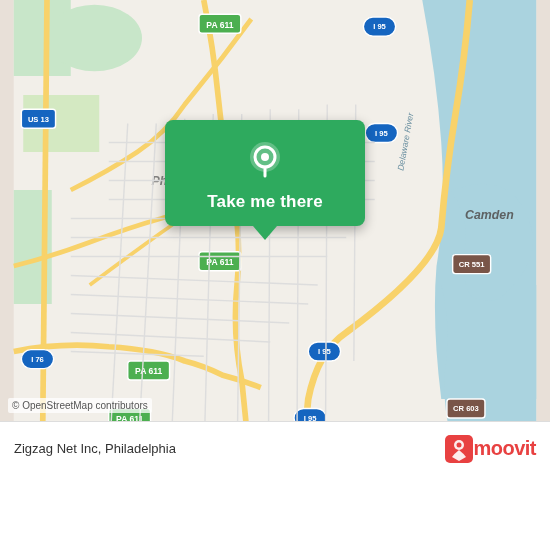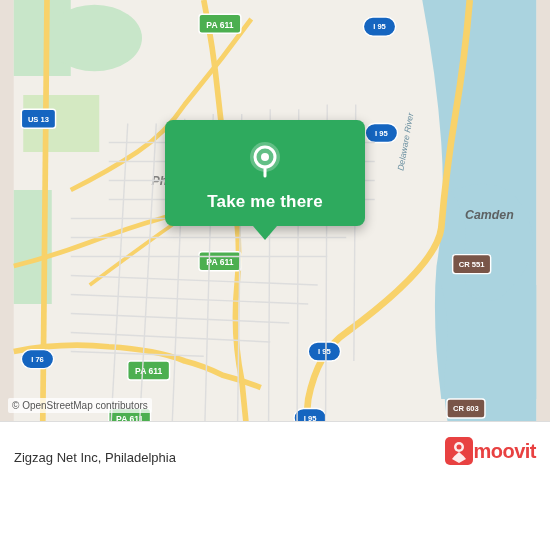--- a/index.html
+++ b/index.html
@@ -73,21 +73,21 @@
 
     
     #bottom-bar {
       position: absolute;
       bottom: 0;
       left: 0;
       width: 100%;
       background: #fff;
       padding: 10px 14px 10px 14px;
       display: flex;
-      align-items: flex-end;
+      align-items: center;
       justify-content: space-between;
       border-top: 1px solid #ddd;
       height: 54px;
     }
 
     #location-text {
       font-size: 13px;
       color: #333;
       font-weight: 400;
     }

